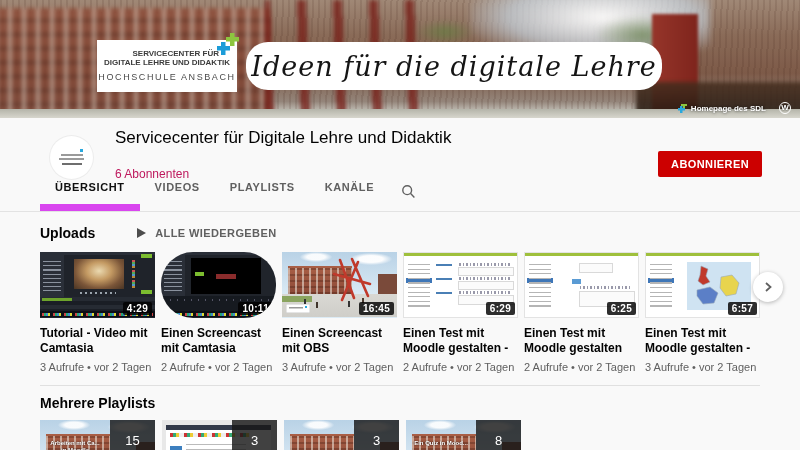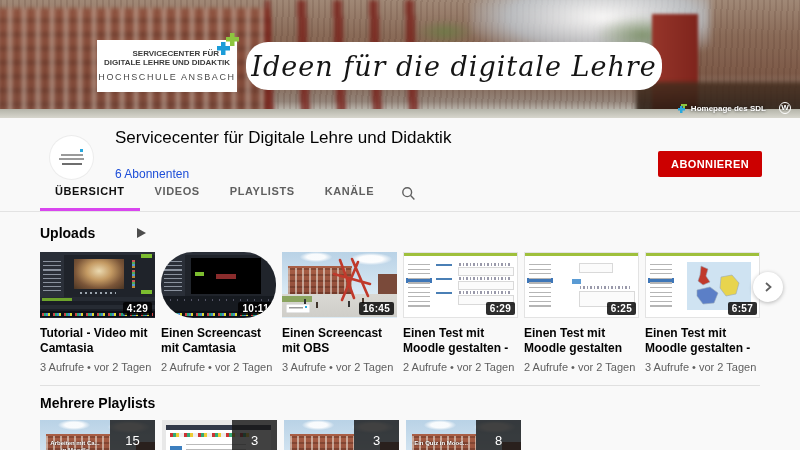--- a/index.html
+++ b/index.html
@@ -71,29 +71,29 @@
   .avatar { position:absolute; left:50px; top:18px; width:43px; height:43px; border-radius:50%;
     background-color:#fff;
     background-image:
       linear-gradient(#29a8dd,#29a8dd), linear-gradient(#9a9a9a,#9a9a9a),
       linear-gradient(#9a9a9a,#9a9a9a), linear-gradient(#6e6e6e,#6e6e6e);
     background-position:30px 13px, 11px 18px, 9px 22px, 12px 27px;
     background-size:3px 3px, 22px 2px, 25px 2px, 20px 2px;
     background-repeat:no-repeat;
     box-shadow:0 0 0 1px rgba(0,0,0,.05); cursor:pointer; }
   .chan-title { position:absolute; left:115px; top:10px; font-size:17px; color:#030303; }
-  .chan-subs { position:absolute; left:115px; top:49px; font-size:12px; color:#1d4ed8; }
+  .chan-subs { position:absolute; left:115px; top:49px; font-size:12px; color:#be185d; }
   .subscribe-btn { position:absolute; right:38px; top:33px; background:#cc0000; color:#fff;
     font-size:11px; font-weight:bold; letter-spacing:.4px; padding:7px 13px; border:none;
     border-radius:2px; cursor:pointer; font-family:inherit; }
 
   .tabs { position:absolute; left:40px; bottom:0; display:flex; }
   .tab { padding:8px 15px 10px; font-size:11px; font-weight:bold; letter-spacing:.6px;
     color:#606060; cursor:pointer; }
-  .tab.active { color:#0f0f0f; padding-bottom:11px; border-bottom:3px solid #d946ef; }
+  .tab.active { color:#0f0f0f; padding-bottom:11px; border-bottom:7px solid #d946ef; }
   .tab-search { padding:6px 12px 8px; cursor:pointer; display:flex; align-items:center; }
 
   
   .content { padding:0 40px; position:relative; }
   .uploads-header { display:flex; align-items:center; padding-top:13px; }
   .uploads-title { font-size:14px; font-weight:bold; color:#030303; }
   .play-all { display:flex; align-items:center; gap:9px; margin-left:42px; cursor:pointer; }
   .play-tri { width:0; height:0; border-left:9px solid #4d4d4d; border-top:5px solid transparent; border-bottom:5px solid transparent; }
   .play-all-label { font-size:11px; font-weight:bold; color:#606060; letter-spacing:.4px; }
 
@@ -286,20 +286,21 @@
     </div>
   </div>
 </div>
 
 <div class="content">
 
   <div class="uploads-header">
     <span class="uploads-title">Uploads</span>
     <span class="play-all">
       <span class="play-tri"></span>
+      <span class="play-all-label">ALLE WIEDERGEBEN</span>
     </span>
   </div>
 
   <div class="video-row">
 
     <div class="card">
       <div class="vt vt-cam1">
         <span class="dur">4:29</span>
       </div>
       <div class="v-title">Tutorial - Video mit Camtasia komprimieren</div>

